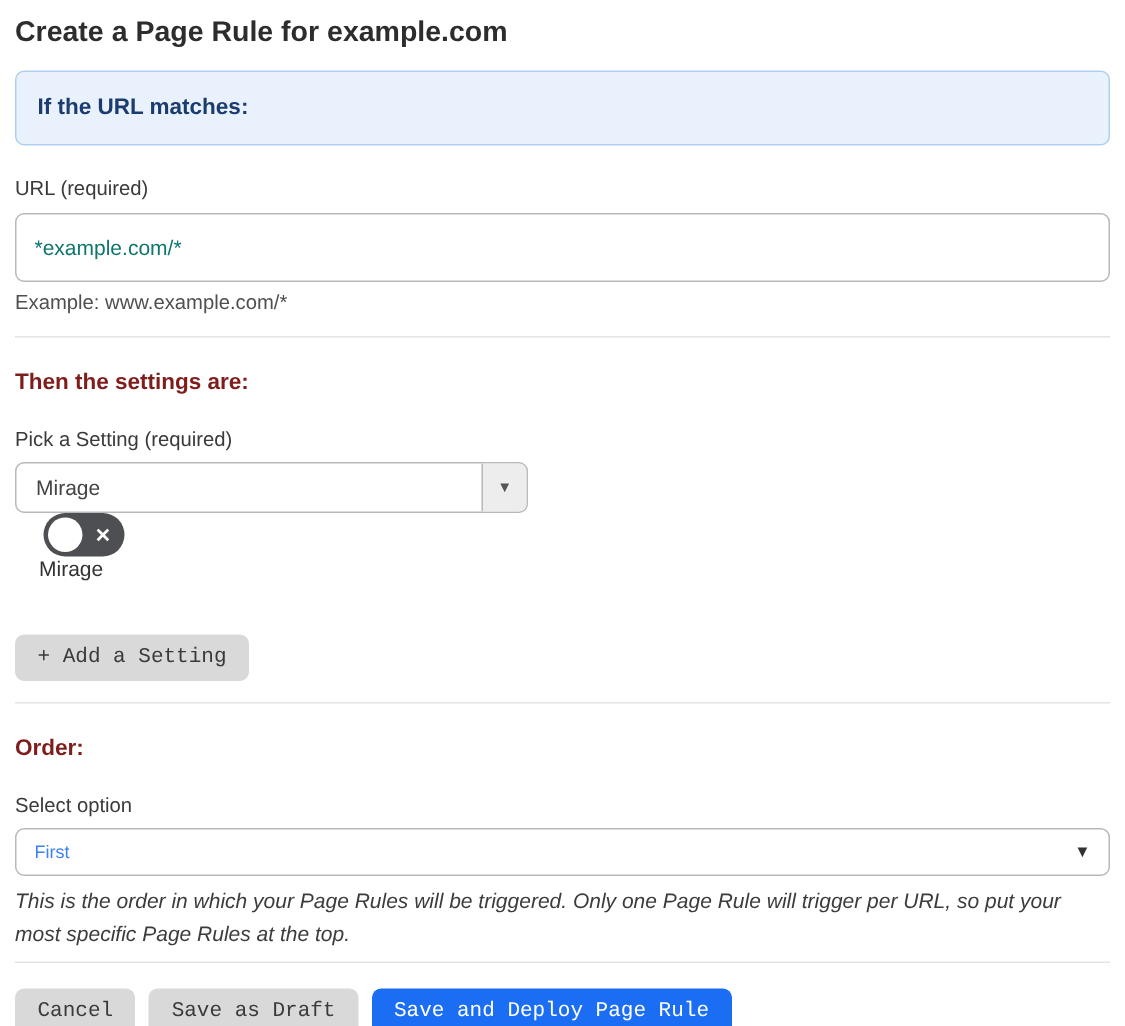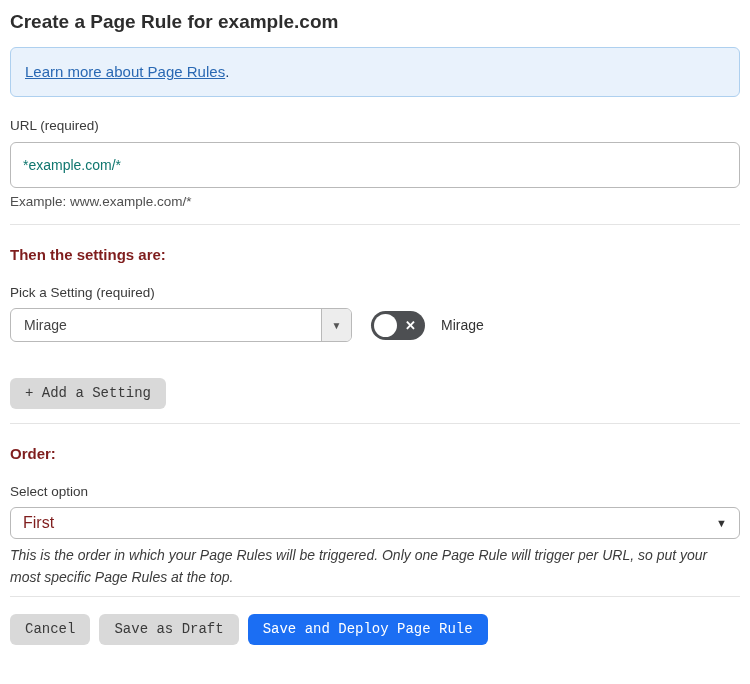--- a/index.html
+++ b/index.html
@@ -70,21 +70,21 @@
     margin: 20px 0 0 0;
     font-size: 15px;
     font-weight: bold;
     color: #7f1d1d;
     line-height: 19px;
   }
   
   .setting-row {
     margin-top: 7px;
     display: flex;
-    align-items: center;
+    flex-direction: column;
   }
   .custom-select {
     width: 342px;
     height: 34px;
     border: 1px solid #b9b9b9;
     border-radius: 6px;
     background: #fff;
     display: flex;
     align-items: center;
     overflow: hidden;
@@ -163,22 +163,22 @@
     border: 1px solid #b9b9b9;
     border-radius: 6px;
     background: #fff;
     display: flex;
     align-items: center;
     cursor: pointer;
   }
   .wide-select .select-value {
     flex: 1;
     padding: 0 12px;
-    font-size: 16px;
-    color: #7f1d1d;
+    font-size: 12px;
+    color: #3b82f6;
   }
   .wide-select .select-arrow {
     padding: 0 12px;
     font-size: 11px;
     color: #333;
   }
   .order-helper {
     margin-top: 5px;
     font-size: 14px;
     line-height: 22px;
@@ -194,21 +194,21 @@
   }
 </style>
 </head>
 <body>
 
 
 
 <h1 class="page-title">Create a Page Rule for example.com</h1>
 
 <div class="info-box">
-  <div><a class="info-link">Learn more about Page Rules</a><span>.</span></div>
+  <div class="info-heading">If the URL matches:</div>
 </div>
 
 <div class="field-label">URL (required)</div>
 <input class="text-input" type="text" value="*example.com/*" style="">
 <div class="helper-text">Example: www.example.com/*</div>
 
 <hr class="divider">
 
 <h2 class="section-heading">Then the settings are:</h2>
 

